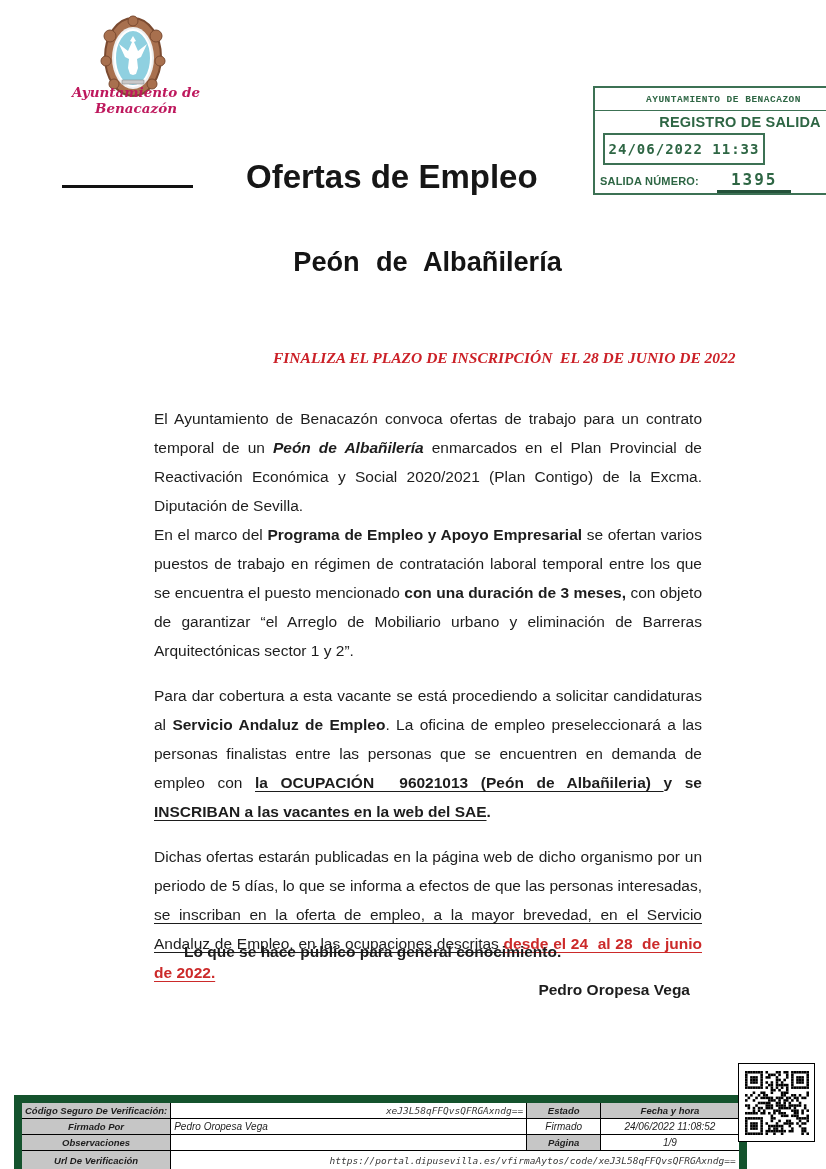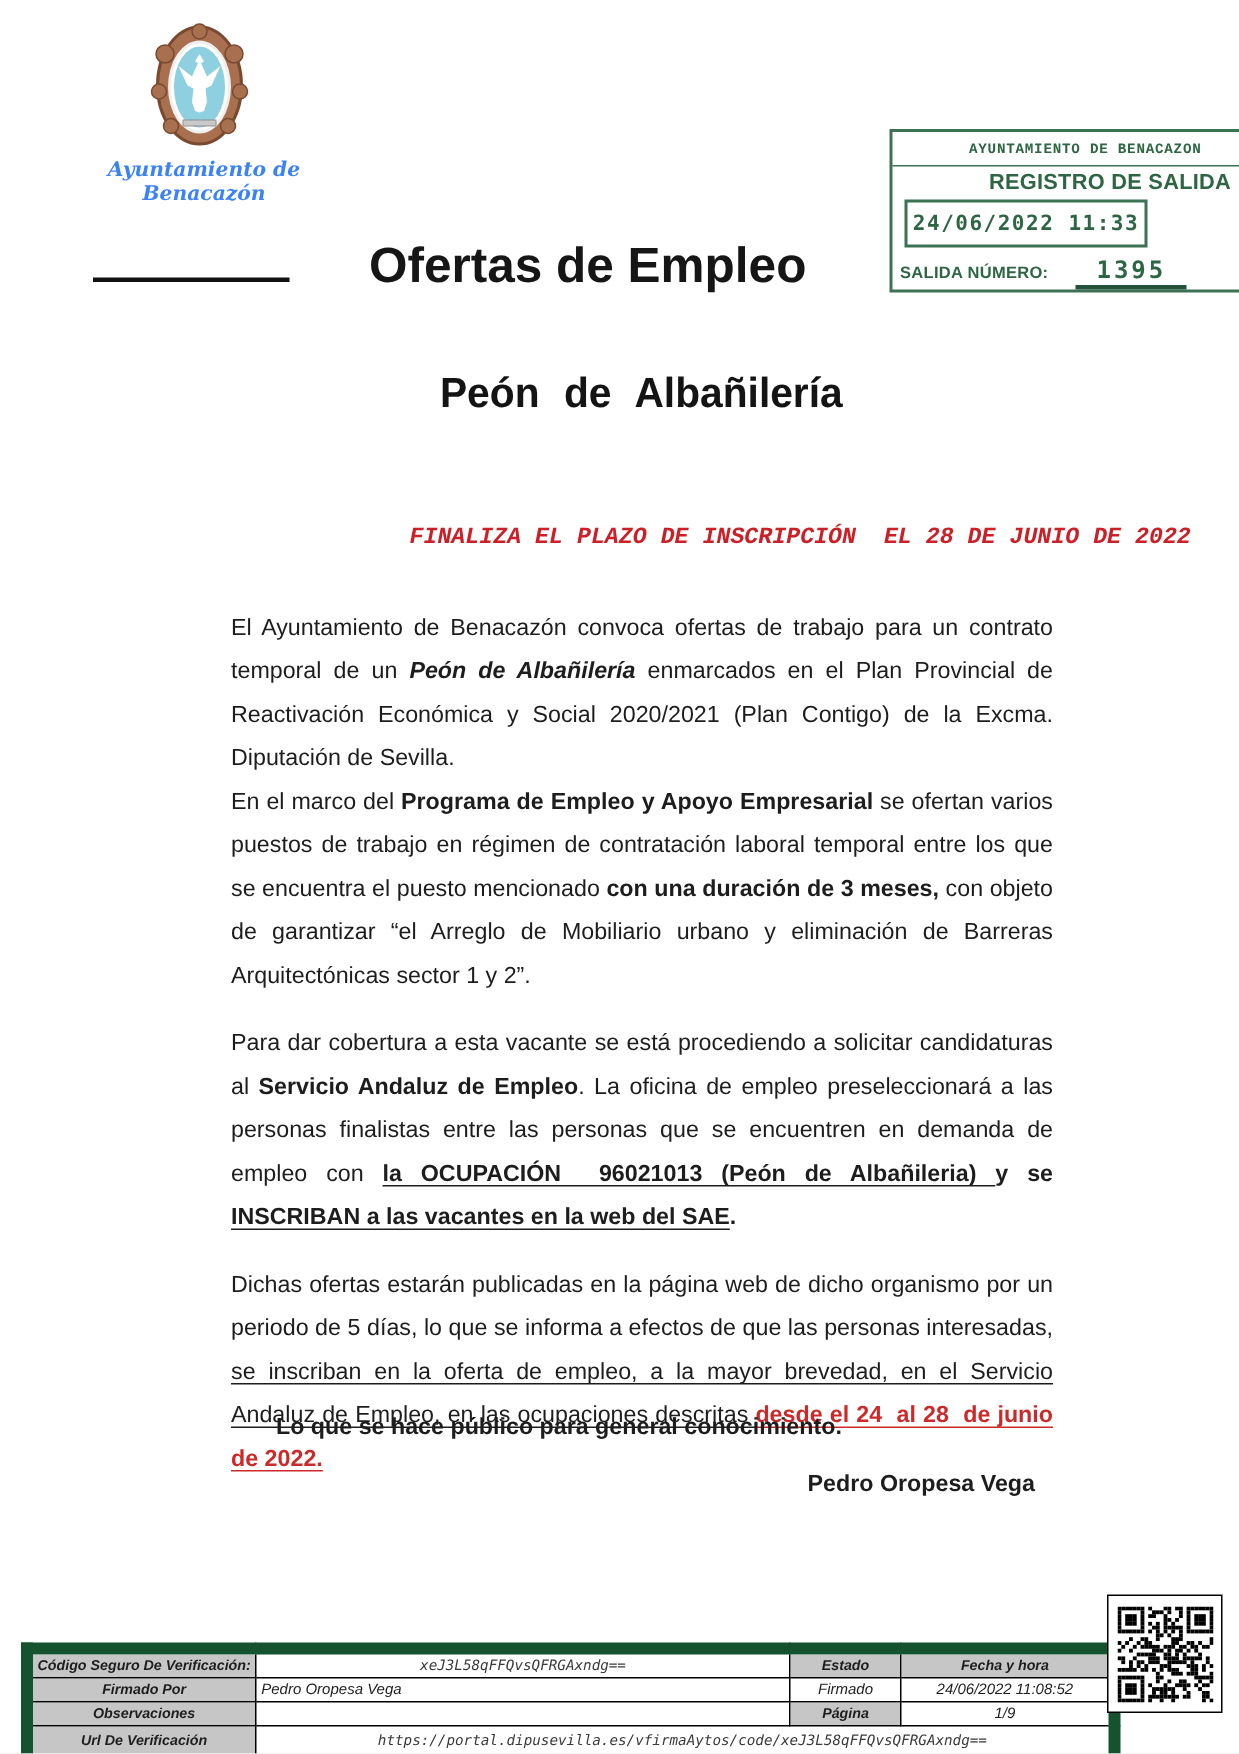--- a/index.html
+++ b/index.html
@@ -3,23 +3,23 @@
 <meta charset="utf-8">
 <style>
   html,body{margin:0;padding:0;background:#e9e9e9;}
   .page{
     position:relative;width:826px;height:1169px;margin:0 auto;background:#ffffff;
     font-family:"Liberation Sans",sans-serif;color:#1d1d1d;overflow:hidden;
   }
   
   .logo{position:absolute;left:100px;top:14px;width:66px;height:90px;}
   .org-name{
-    position:absolute;left:52px;top:105px;width:168px;text-align:center;
+    position:absolute;left:52px;top:84px;width:168px;text-align:center;
     font-family:"DejaVu Serif",serif;font-weight:bold;font-style:italic;
-    font-size:13.5px;line-height:16px;color:#3b82f6;
+    font-size:13.5px;line-height:16px;color:#be185d;
   }
   .header-rule{position:absolute;left:62px;top:185px;width:131px;height:3px;background:#111;}
   .doc-title{
     position:absolute;left:246px;top:158px;margin:0;
     font-size:33px;font-weight:bold;letter-spacing:0;color:#161616;
   }
   
   .stamp{
     position:absolute;left:593px;top:86px;width:261px;height:109px;box-sizing:border-box;
     border:2px solid #3c7154;color:#2e6644;background:#fff;
@@ -41,21 +41,21 @@
     margin-left:18px;padding:0 14px 1px 14px;border-bottom:3px solid #24523a;
   }
   
   .job-title{
     position:absolute;left:0;top:246px;width:826px;margin:0;box-sizing:border-box;padding-left:30px;
     text-align:center;font-size:28px;font-weight:bold;word-spacing:9px;
     transform:scaleX(.97);color:#141414;
   }
   .deadline{
     position:absolute;left:273px;top:349px;margin:0;
-    font-family:Liberation Mono, monospace;font-weight:bold;font-style:italic;
+    font-family:Liberation Serif, serif;font-weight:bold;font-style:italic;
     font-size:15.5px;color:#cb2027;
   }
   
   .body-text{
     position:absolute;left:154px;top:404px;width:548px;
     font-size:15.5px;line-height:29px;text-align:justify;
   }
   .body-text p{margin:0;}
   .body-text p.gap{margin-top:16px;}
   .b{font-weight:bold;}
@@ -69,21 +69,21 @@
     position:absolute;left:0;top:981px;width:690px;margin:0;text-align:right;
     font-weight:bold;font-size:15.5px;
   }
   
   .vtable{
     position:absolute;left:14px;top:1095px;border-collapse:collapse;
     border:8px solid #14532d;font-size:10px;table-layout:fixed;font-style:italic;
   }
   .vtable td{border:1px solid #000;padding:0 3px;height:15px;overflow:hidden;white-space:nowrap;}
   .vtable .lbl{background:#c6c6c6;font-weight:bold;text-align:center;font-size:9.5px;}
-  .vtable .mono{font-family:"DejaVu Sans Mono",monospace;font-size:9.5px;color:#3a3a3a;text-align:center;}
+  .vtable .mono{font-family:"DejaVu Sans Mono",monospace;font-size:9.5px;color:#3a3a3a;text-align:right;}
   .vtable .plain{text-align:left;}
   .vtable .cen{text-align:center;}
   .vtable tr.tall td{height:30px;vertical-align:top;padding-top:4px;}
   .qr-box{
     position:absolute;left:738px;top:1063px;width:77px;height:79px;box-sizing:border-box;
     border:1px solid #000;display:flex;align-items:center;justify-content:center;background:#fff;
   }
 </style>
 </head>
 <body>

